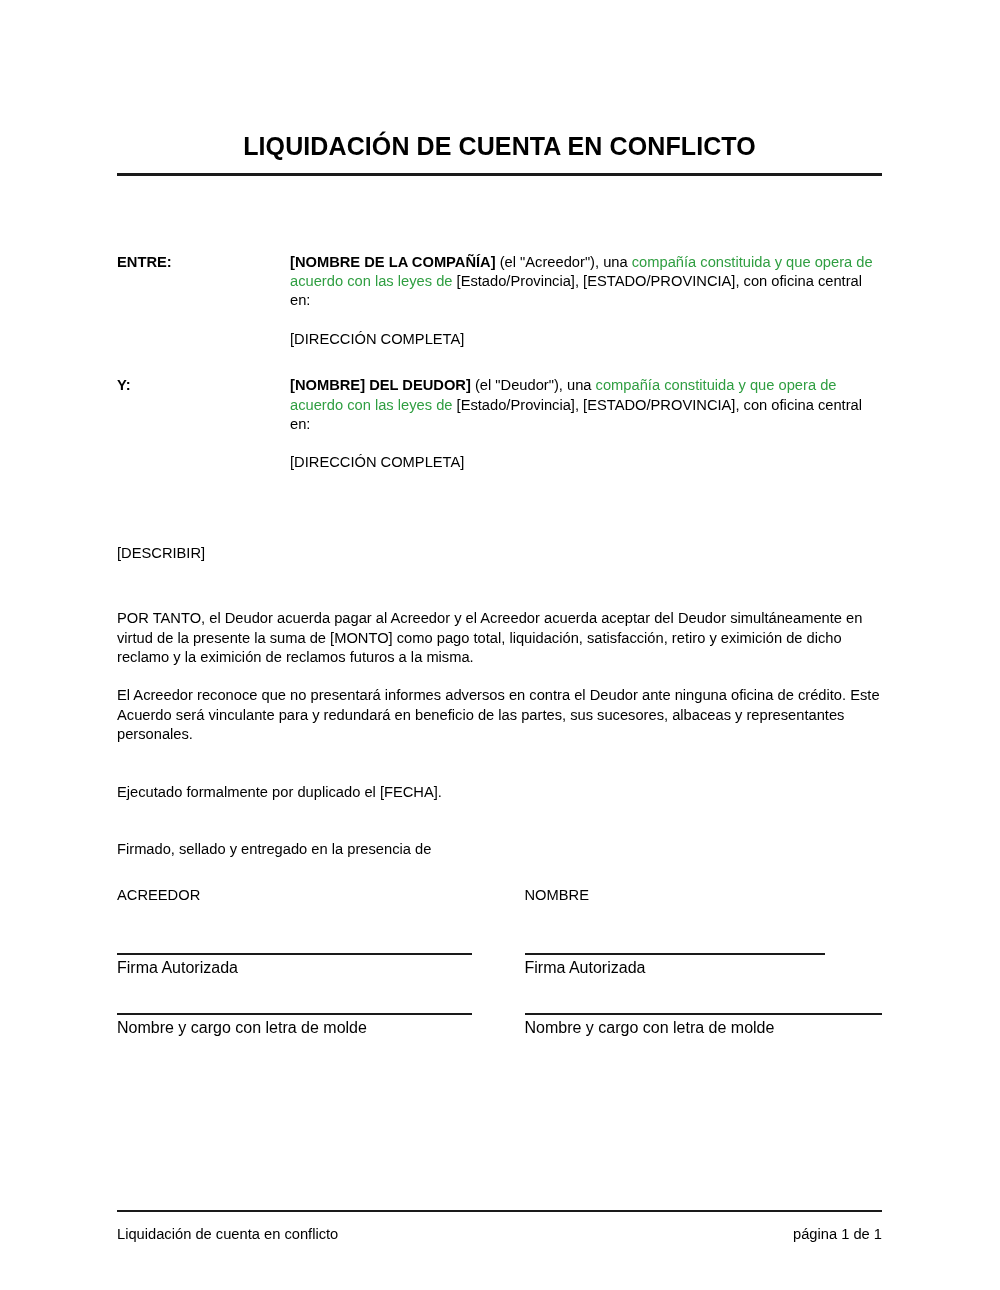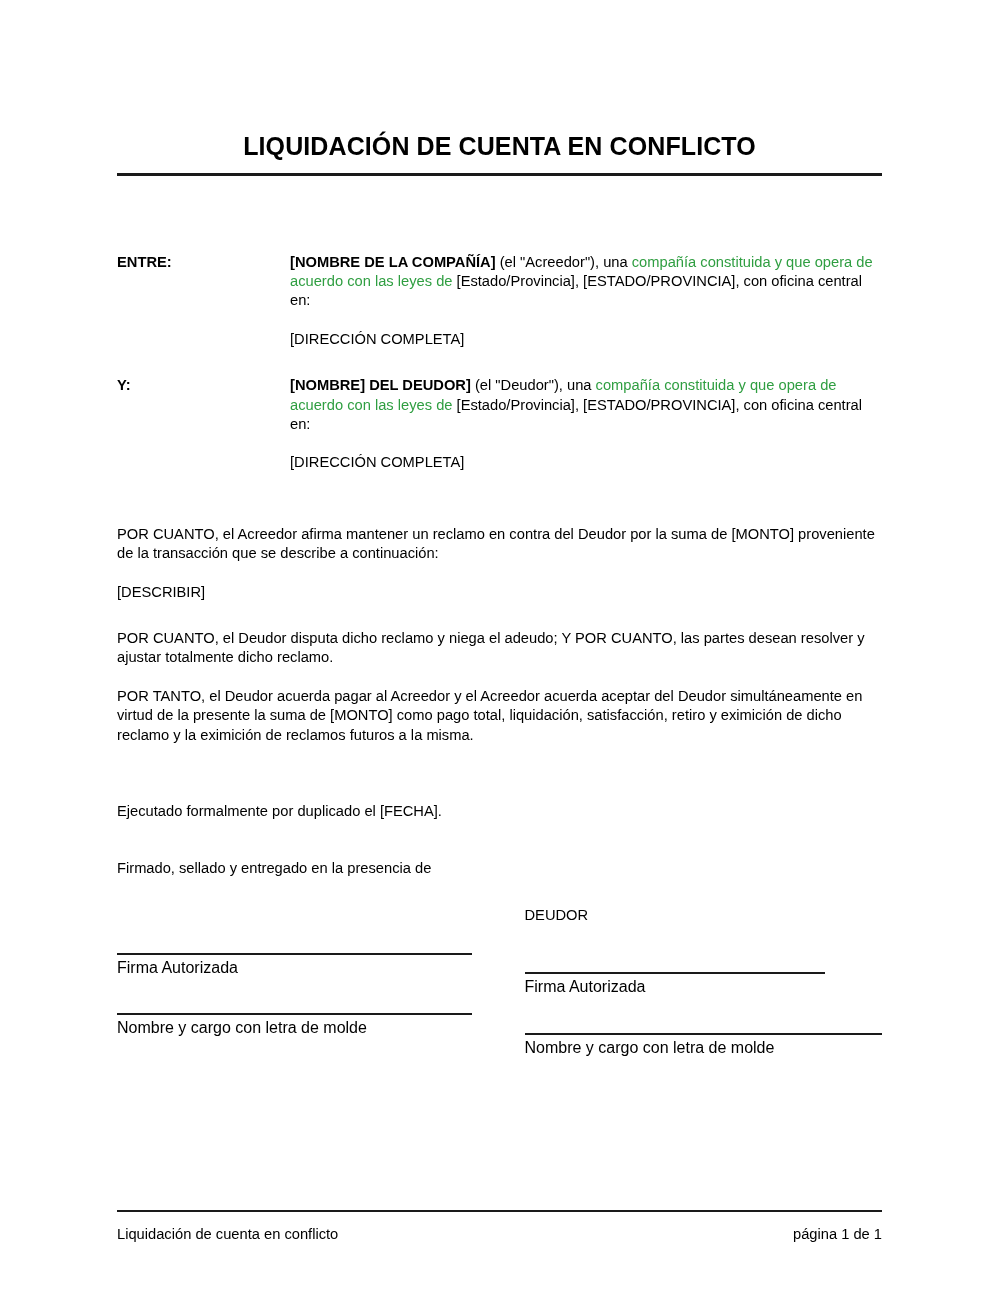--- a/index.html
+++ b/index.html
@@ -166,60 +166,60 @@
     <div class="party-row">
       <div class="party-label">Y:</div>
       <div class="party-body">
         <span class="b">[NOMBRE] DEL DEUDOR]</span><span> (el "Deudor"), una </span><span class="green">compañía constituida y que opera de acuerdo con las leyes de</span><span> [Estado/Provincia], [ESTADO/PROVINCIA], con oficina central en:</span>
         <div class="party-address">[DIRECCIÓN COMPLETA]</div>
       </div>
     </div>
 
     <div class="spacer-xl"></div>
 
-    <p class="para">POR CUANTO, el Acreedor afirma mantener un reclamo en contra del Deudor por la suma de [MONTO] proveniente de la transacción que se describe a continuación:</p>
 
     <div class="spacer-sm"></div>
 
     <p class="para">[DESCRIBIR]</p>
 
     <div class="spacer-md"></div>
 
-    <p class="para">POR CUANTO, el Deudor disputa dicho reclamo y niega el adeudo; Y POR CUANTO, las partes desean resolver y ajustar totalmente dicho reclamo.</p>
 
     <div class="spacer-sm"></div>
 
     <p class="para">POR TANTO, el Deudor acuerda pagar al Acreedor y el Acreedor acuerda aceptar del Deudor simultáneamente en virtud de la presente la suma de [MONTO] como pago total, liquidación, satisfacción, retiro y eximición de dicho reclamo y la eximición de reclamos futuros a la misma.</p>
 
     <div class="spacer-sm"></div>
 
+    <p class="para">El Acreedor reconoce que no presentará informes adversos en contra el Deudor ante ninguna oficina de crédito. Este Acuerdo será vinculante para y redundará en beneficio de las partes, sus sucesores, albaceas y representantes personales.</p>
 
     <div class="spacer-lg"></div>
 
     <p class="para">Ejecutado formalmente por duplicado el [FECHA].</p>
 
     <div class="spacer-lg"></div>
 
     <p class="para">Firmado, sellado y entregado en la presencia de</p>
 
     <div class="spacer-md"></div>
 
     <div class="sig-grid">
 
       <div class="sig-col left">
+        <div class="sig-heading">ACREEDOR</div>
         <div class="sig-gap-top"></div>
         <div class="sig-line w-left"></div>
         <div class="sig-caption">Firma Autorizada</div>
         <div class="sig-gap-mid"></div>
         <div class="sig-line w-left"></div>
         <div class="sig-caption">Nombre y cargo con letra de molde</div>
       </div>
 
       <div class="sig-col right">
-        <div class="sig-heading">DEUDOR</div>
+        <div class="sig-heading">NOMBRE</div>
         <div class="sig-gap-top"></div>
         <div class="sig-line w-right-1"></div>
         <div class="sig-caption">Firma Autorizada</div>
         <div class="sig-gap-mid"></div>
         <div class="sig-line w-right-2"></div>
         <div class="sig-caption">Nombre y cargo con letra de molde</div>
       </div>
 
     </div>
 

